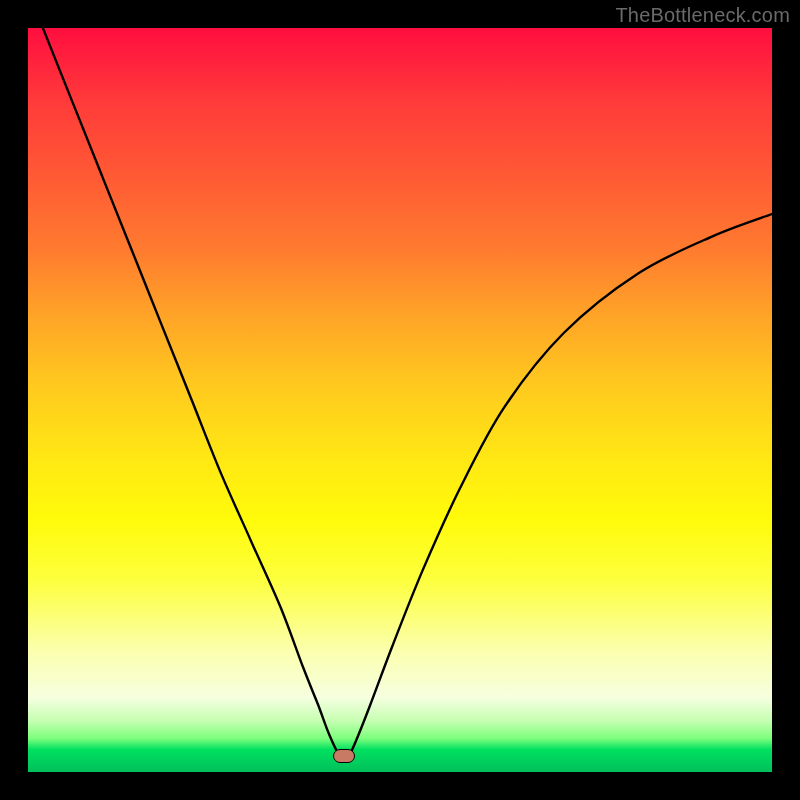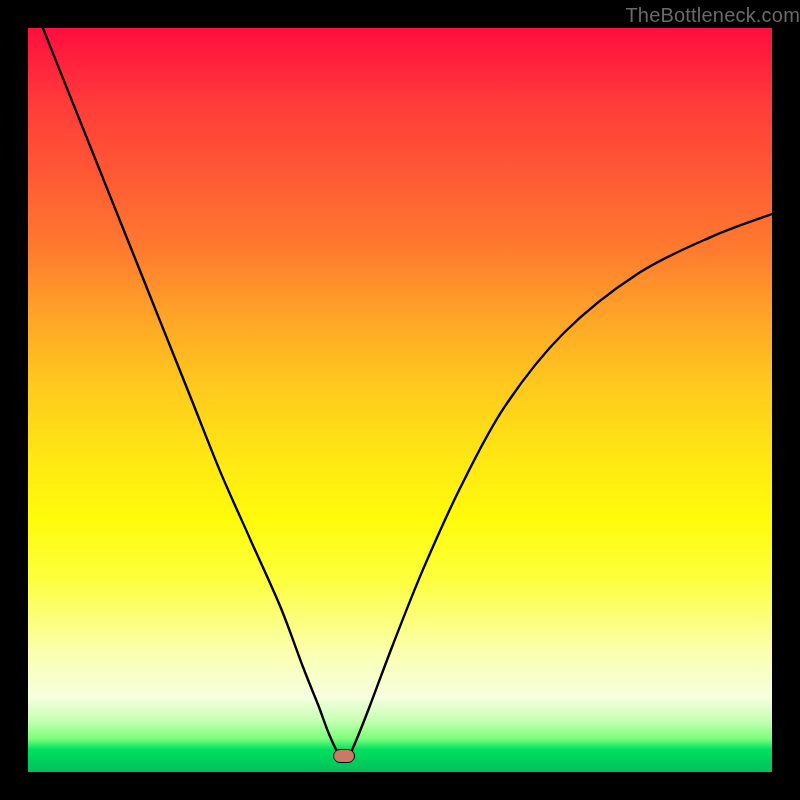--- a/index.html
+++ b/index.html
@@ -29,21 +29,21 @@
       #fbffb0 84%,
       #f6ffe0 90%,
       #c8ffb4 93%,
       #7dff7d 95.5%,
       #00e060 97%,
       #00c05a 100%);
   }
   .watermark {
     position: absolute;
     top: 4px;
-    right: 0;
+    right: 10px;
     font-family: Arial, Helvetica, sans-serif;
     font-size: 20px;
     color: #6a6a6a;
     letter-spacing: 0.2px;
     user-select: none;
   }
   .curve-svg {
     position: absolute;
     left: 0;
     top: 0;

